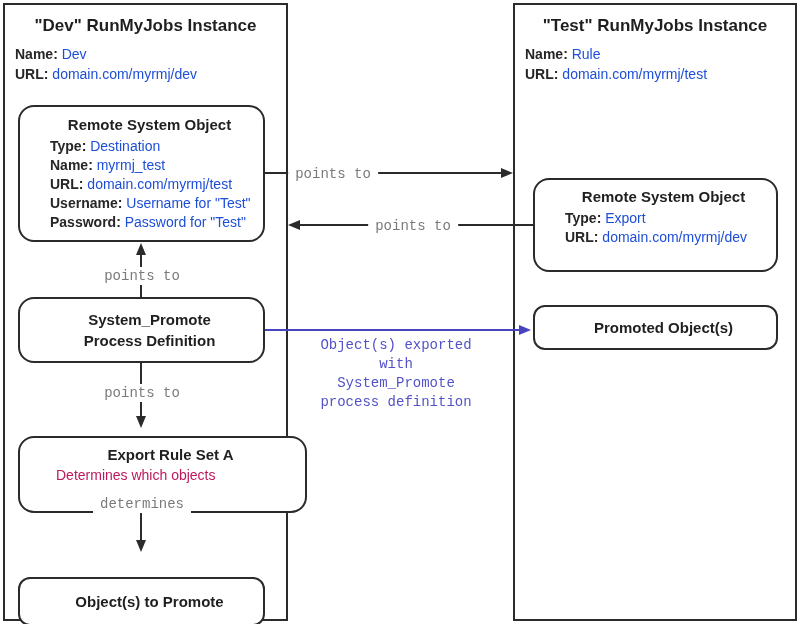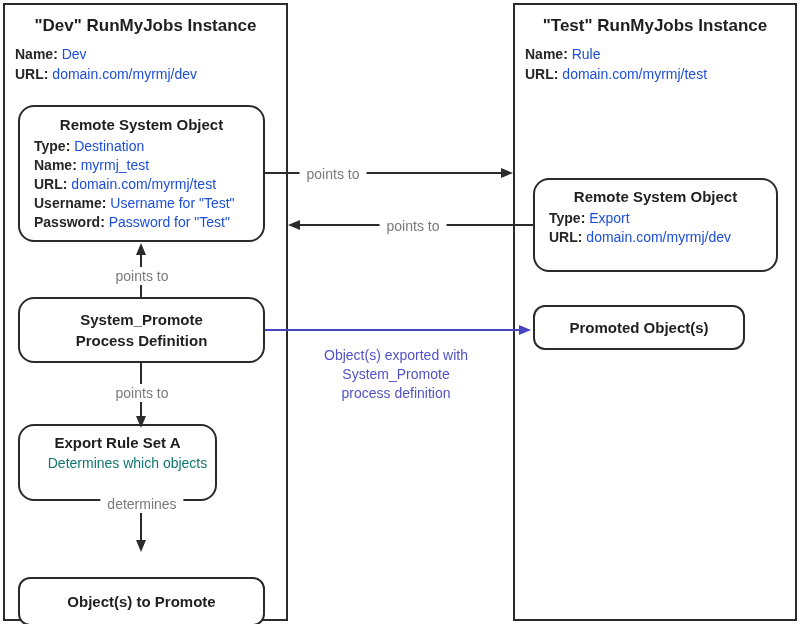--- a/index.html
+++ b/index.html
@@ -17,44 +17,45 @@
     text-align:center;font-weight:bold;font-size:17px;margin-top:11px;color:#1f1f1f;
   }
   .hdr-fields{margin:8px 0 0 10px;font-size:14px;line-height:20px;}
   .flabel{font-weight:bold;color:#262626;text-align:center;}
   .flabel::after{content:":";}
   .fvalue{color:#1d4ed8;margin-top:12px;}
   .fvalue::before{content:" ";white-space:pre;}
   .node{
     position:absolute;border:2px solid #2b2b2b;border-radius:16px;background:#ffffff;
     box-sizing:border-box;
+    padding-left:16px;
   }
   .node-title{text-align:center;font-weight:bold;font-size:15px;color:#1f1f1f;}
   .node-fields{margin:4px 0 0 14px;font-size:14px;line-height:19px;}
   .rso-dev{left:18px;top:105px;width:247px;height:137px;padding-top:9px;}
   .sys-promote{left:18px;top:297px;width:247px;height:66px;display:flex;flex-direction:column;justify-content:center;}
   .sys-promote .node-title{line-height:21px;}
-  .export-rule{left:18px;top:424px;width:199px;height:77px;padding-top:8px;}
-  .export-desc{margin:3px 0 0 20px;font-size:14px;line-height:19px;color:#0f766e;text-align:center;}
+  .export-rule{left:18px;top:436px;width:289px;height:77px;padding-top:8px;}
+  .export-desc{margin:3px 0 0 20px;font-size:14px;line-height:19px;color:#be185d;}
   .objects-promote{left:18px;top:553px;width:247px;height:49px;display:flex;align-items:center;justify-content:center;border-radius:12px;margin-top:24px;}
   .rso-test{left:533px;top:178px;width:245px;height:94px;padding-top:8px;}
-  .promoted-objects{left:533px;top:305px;width:212px;height:45px;display:flex;align-items:center;justify-content:center;border-radius:12px;}
+  .promoted-objects{left:533px;top:305px;width:245px;height:45px;display:flex;align-items:center;justify-content:center;border-radius:12px;}
   
   .hline{position:absolute;height:2px;background:#2b2b2b;}
   .vline{position:absolute;width:2px;background:#2b2b2b;}
   .blue .hline,.hline.blue{background:#4644be;}
   .ah{position:absolute;width:0;height:0;}
   .ah-right{border-top:5px solid transparent;border-bottom:5px solid transparent;border-left:12px solid #2b2b2b;}
   .ah-left{border-top:5px solid transparent;border-bottom:5px solid transparent;border-right:12px solid #2b2b2b;}
   .ah-up{border-left:5px solid transparent;border-right:5px solid transparent;border-bottom:12px solid #2b2b2b;}
   .ah-down{border-left:5px solid transparent;border-right:5px solid transparent;border-top:12px solid #2b2b2b;}
   .ah-right.blue{border-left-color:#4644be;}
   .edge-label{
     position:absolute;transform:translate(-50%,-50%);background:#ffffff;
-    color:#7a7a7a;font-size:14px;padding:1px 7px;white-space:nowrap;z-index:3;
+    color:#7a7a7a;font-size:14px;padding:1px 7px;white-space:nowrap;z-index:3;font-family:Liberation Mono, monospace;
   }
   .edge-label.blue{
     color:#5252c8;text-align:center;white-space:normal;width:176px;line-height:19px;padding:2px 4px;
   }
 </style>
 </head>
 <body>
 
 <div class="canvas">
 

